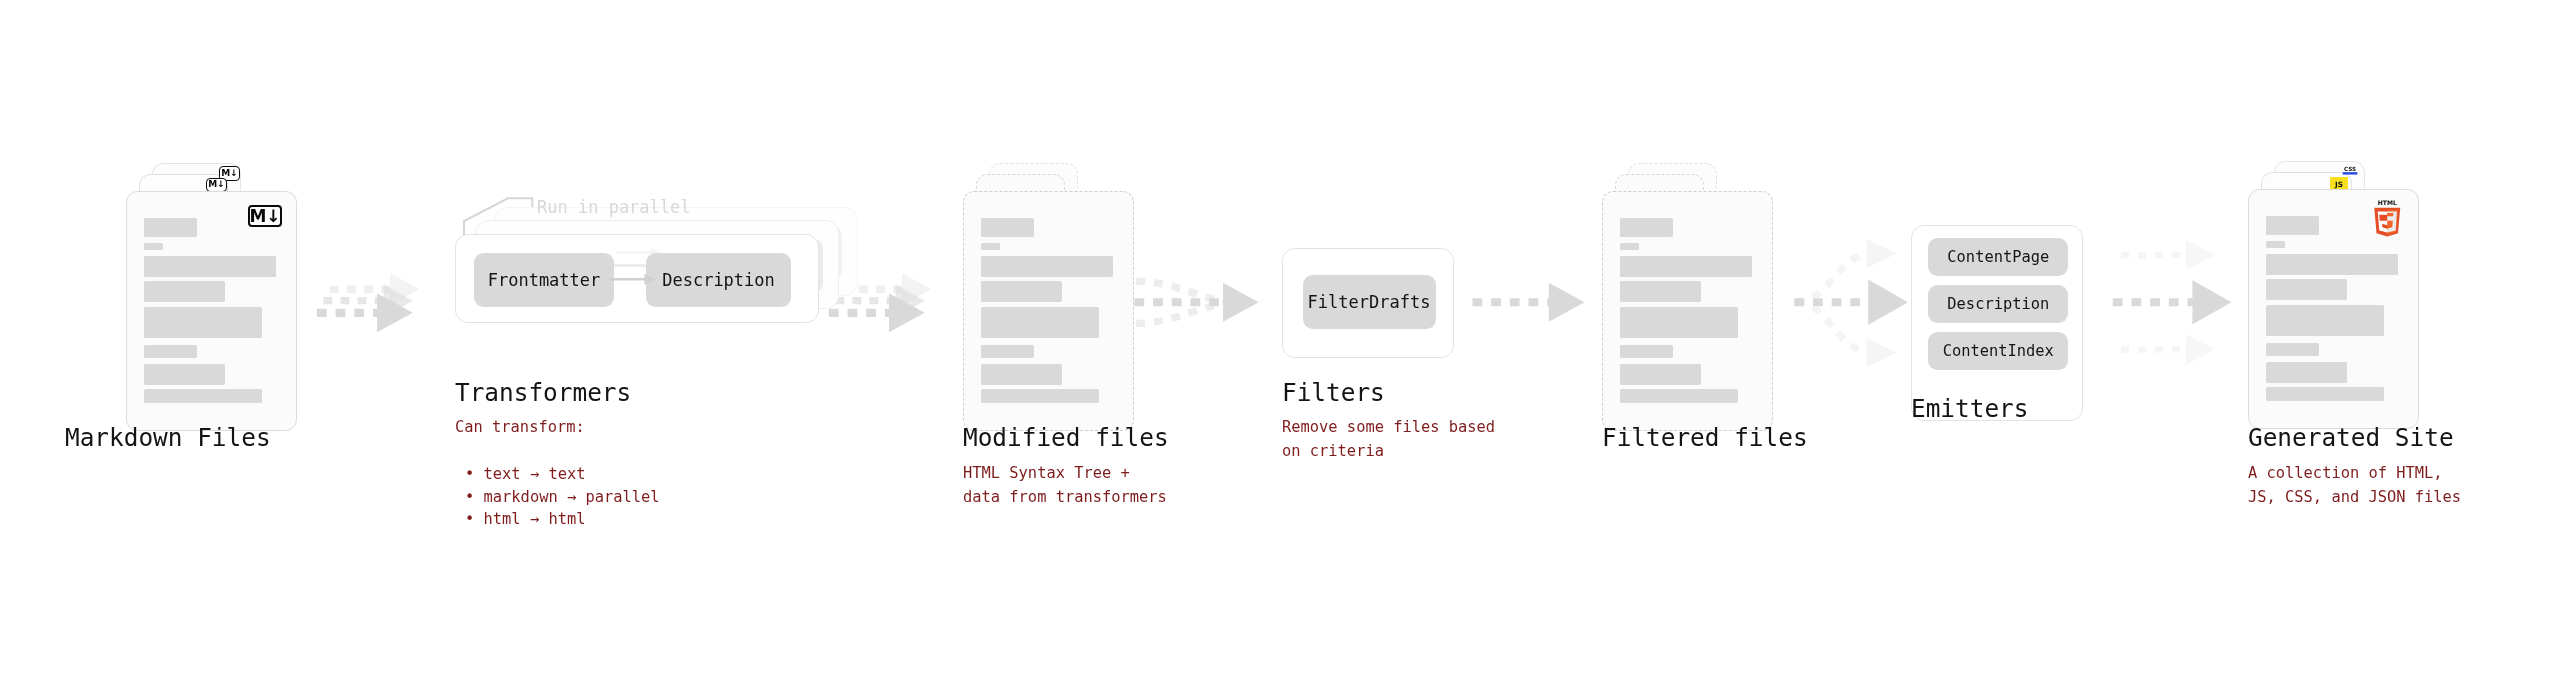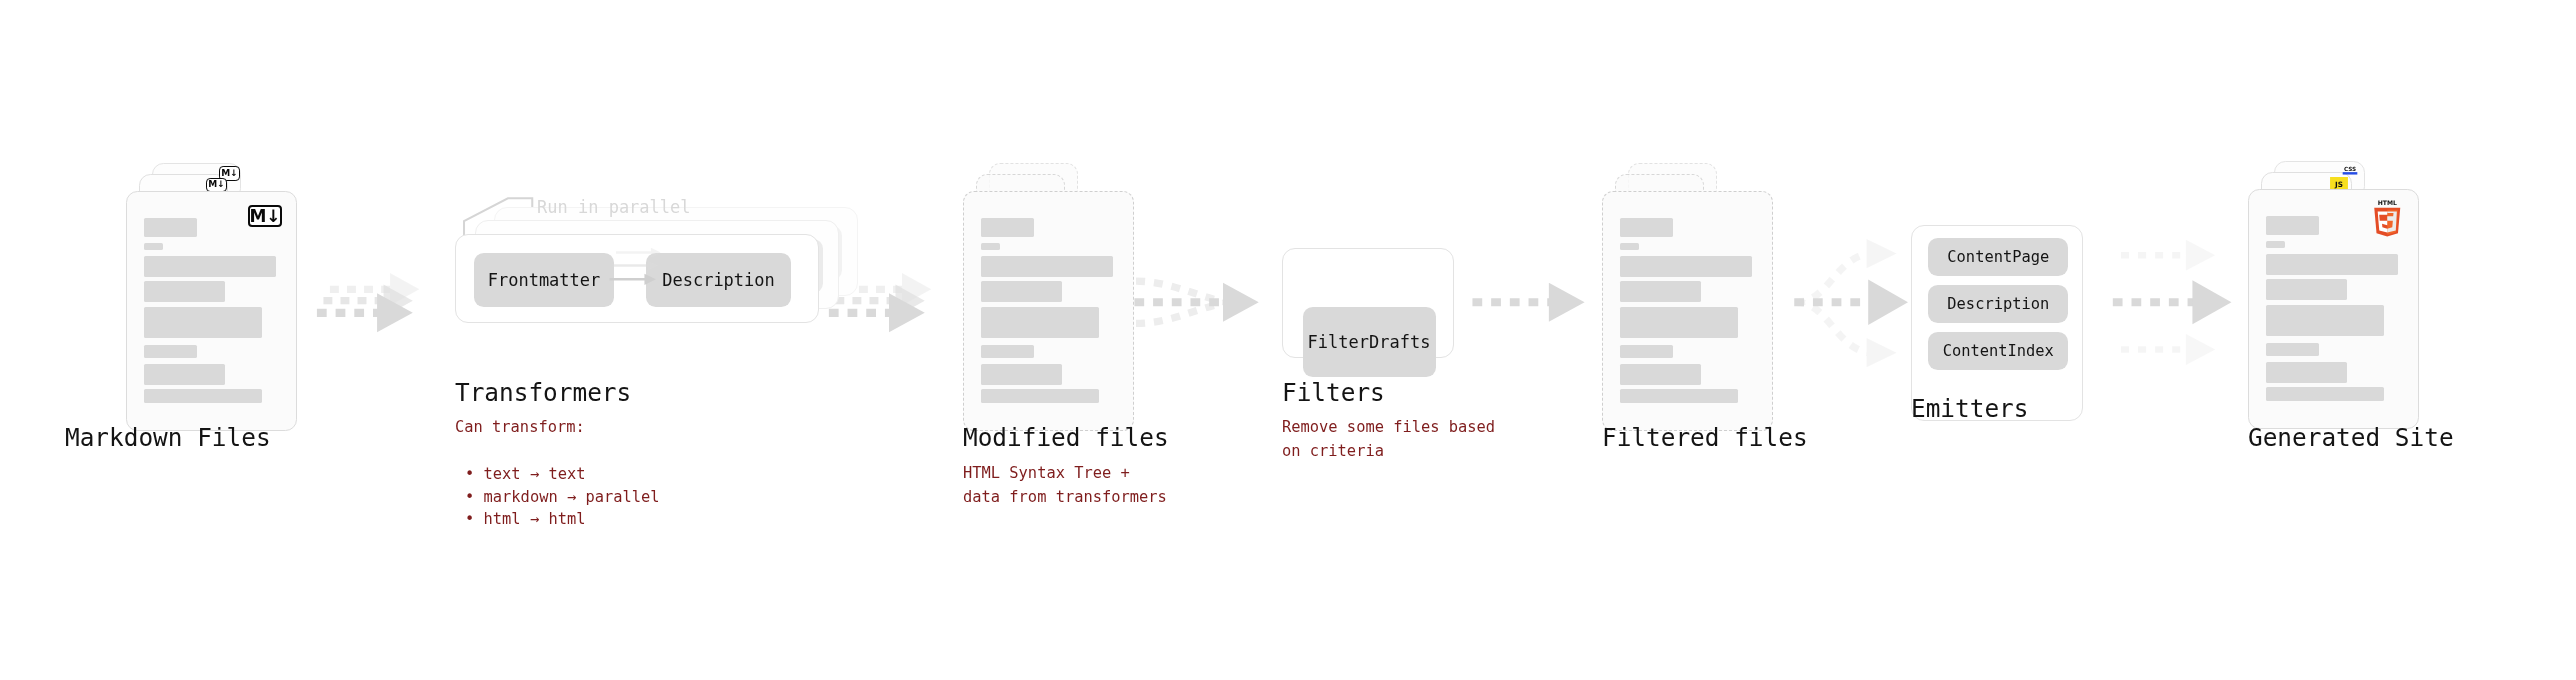--- a/index.html
+++ b/index.html
@@ -271,21 +271,21 @@
       <div class="skel" style="left:17px; top:172px; width:81px; height:20.3px;"></div>
       <div class="skel" style="left:17px; top:197px; width:118px; height:14px;"></div>
     </div>
   </div>
 
   <div class="cap-title" style="left:963px; top:423px;">Modified files</div>
   <div class="cap-sub" style="left:963px; top:462px;">HTML Syntax Tree +
 data from transformers</div>
 
   <div class="pbox" style="left:1282px; top:248px; width:172px; height:110px;">
-    <div class="pill" style="left:19.5px; top:26px; width:133px; height:70px;margin-top:32px;">FilterDrafts</div>
+    <div class="pill" style="left:19.5px; top:26px; width:133px; height:54px;">FilterDrafts</div>
   </div>
   <div class="cap-title" style="left:1282px; top:378px;">Filters</div>
   <div class="cap-sub" style="left:1282px; top:416px;">Remove some files based
 on criteria</div>
 
   <div class="docstack" style="left:1602px; top:163px;">
     <div class="doc dashed" style="left:26px; top:0px; width:89px; height:37px; opacity:.6;"></div>
     <div class="doc dashed" style="left:13px; top:11.4px; width:89px; height:37px; opacity:.8;"></div>
     <div class="doc dashed" style="left:0px; top:28.4px; width:171px; height:240px;">
       <div class="skel" style="left:17px; top:26px; width:53px; height:18.7px;"></div>
@@ -342,15 +342,17 @@
         <path d="M4,13 L36,13 L33.2,44.5 L20,48.5 L6.8,44.5 z" fill="#e44d26"></path>
         <path d="M20,15.6 L20,46.2 L30.7,43.2 L33.1,15.6 z" fill="#f16529"></path>
         <path d="M20,21.5 L10.1,21.5 L10.8,29 L20,29 L20,34.5 L13.6,32.8 L14,37 L20,38.8 L20,43.6
                  L10.2,40.9 L9.2,29.8 L9.2,29.8 L8.6,21.5 L8.6,21.5 L8.2,17.5 L20,17.5 z" fill="#ffffff"></path>
         <path d="M20,17.5 L31.8,17.5 L30.5,40.9 L20,43.6 L20,38.8 L26.2,37 L26.9,29 L20,29 L20,23.5 L27.3,23.5 L27.7,19.5 L20,19.5 z" fill="#ebebeb"></path>
       </svg>
     </div>
   </div>
 
   <div class="cap-title" style="left:2248px; top:423px;">Generated Site</div>
+  <div class="cap-sub" style="left:2248px; top:462px;">A collection of HTML,
+JS, CSS, and JSON files</div>
 
 </div>
 
 
 </body></html>

